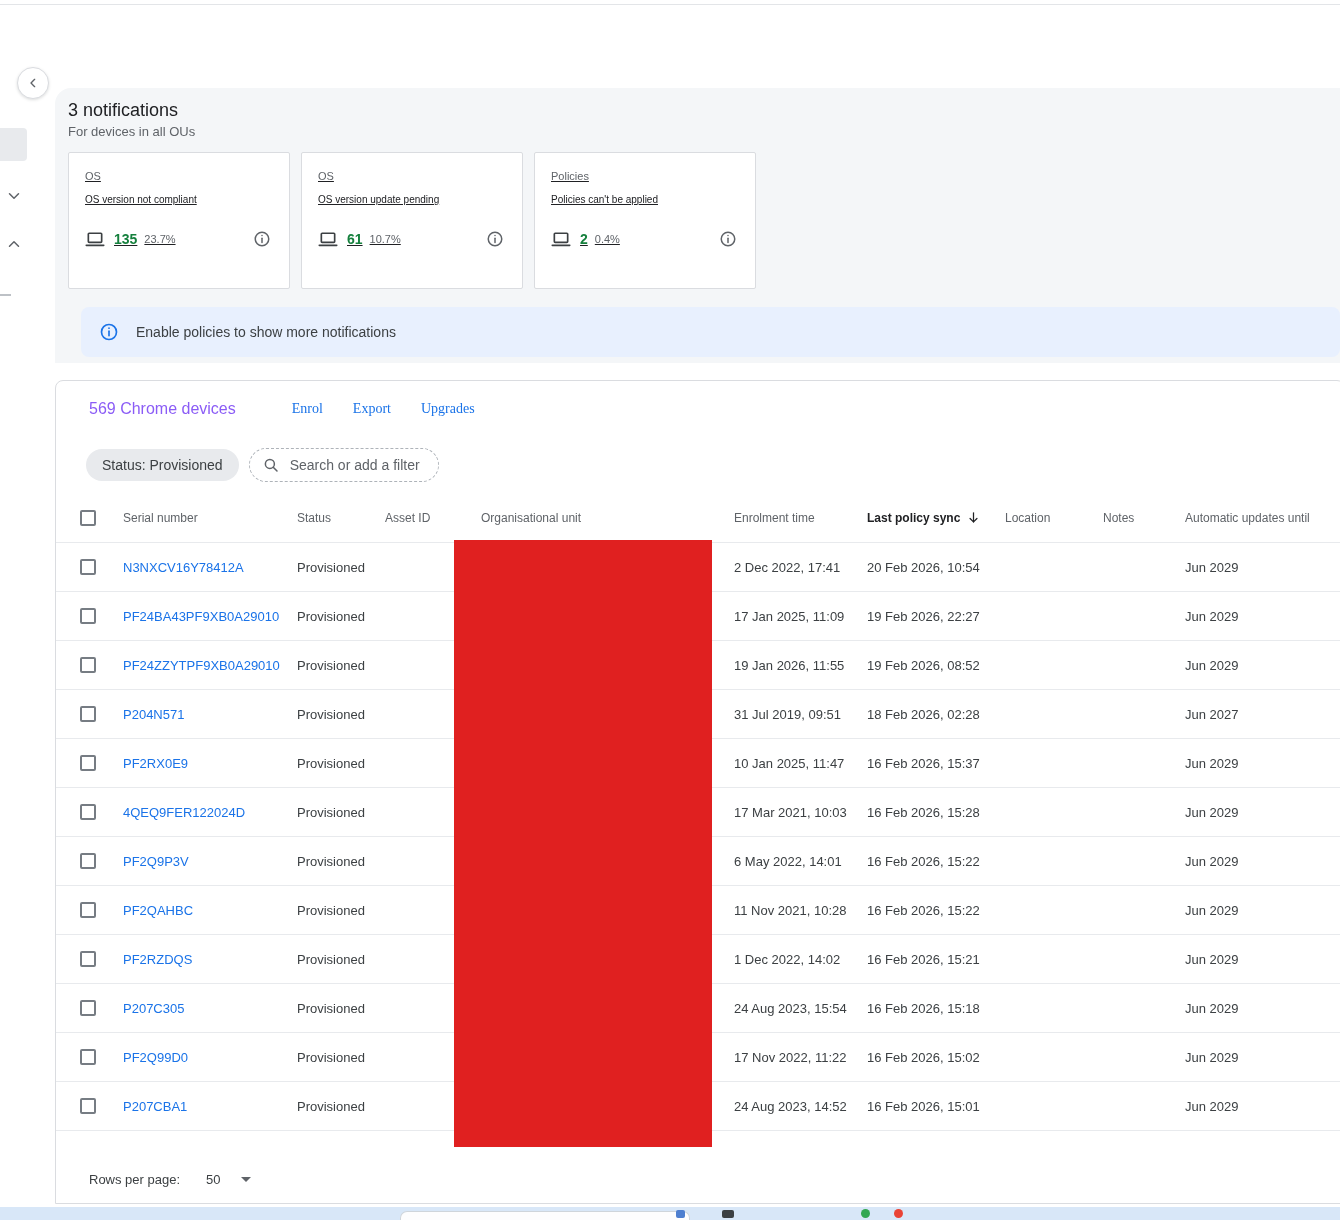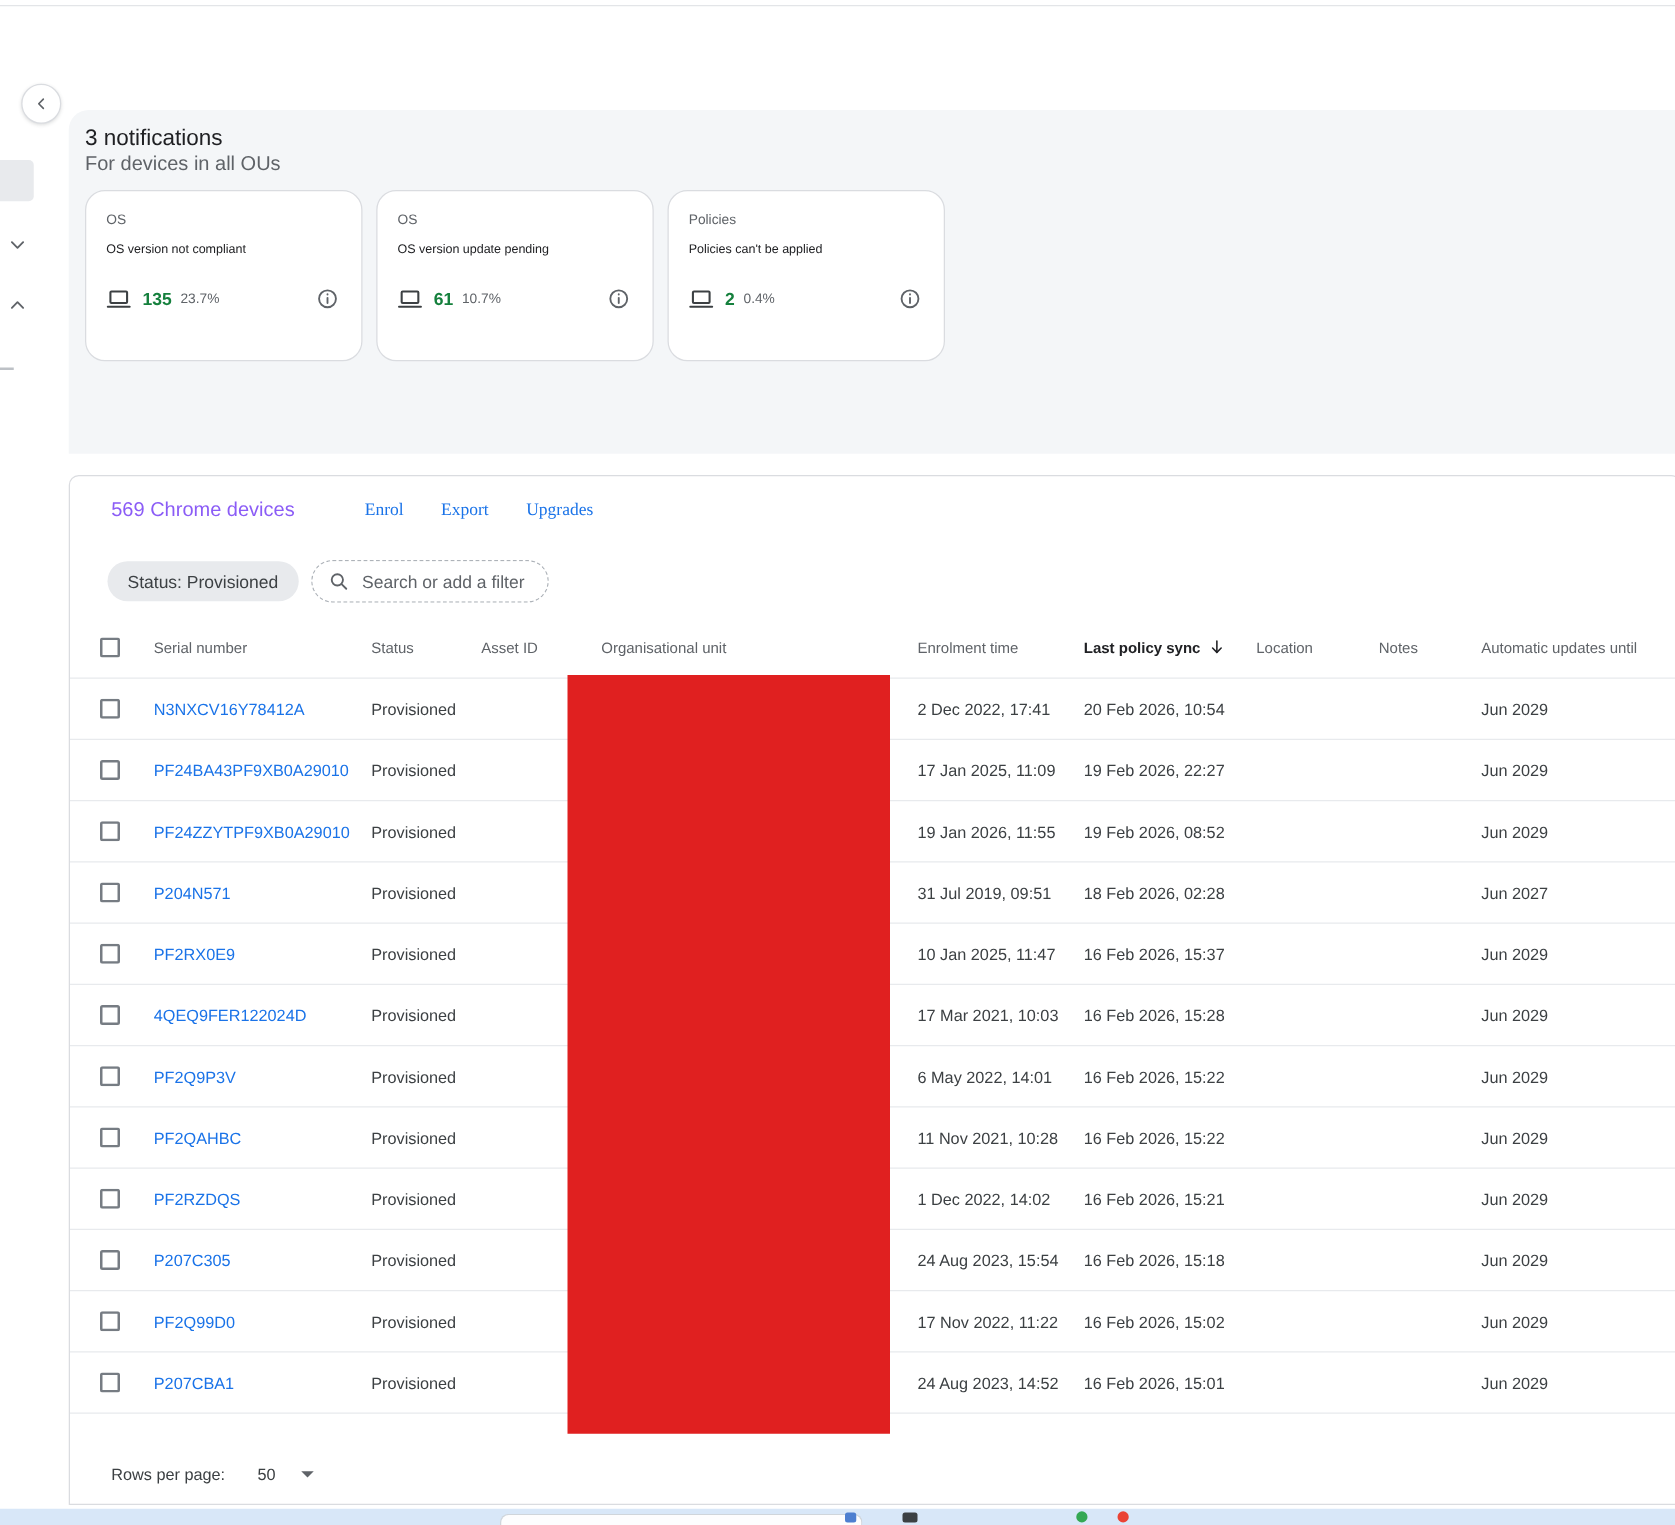--- a/index.html
+++ b/index.html
@@ -24,23 +24,23 @@
 
   
   .collapse-btn{position:absolute;left:17px;top:67px;width:32px;height:32px;border-radius:50%;background:#fff;border:1px solid #dadce0;box-shadow:0 1px 3px rgba(60,64,67,.18);display:flex;align-items:center;justify-content:center;z-index:6;}
   .rail-sliver{position:absolute;left:0;top:128px;width:27px;height:33px;background:#e8eaed;border-radius:0 4px 4px 0;}
   .rail-icon{position:absolute;left:5px;width:18px;height:18px;color:#5f6368;}
   .rail-dash{position:absolute;left:0;top:294px;width:11px;height:2px;background:#bdc1c6;}
 
   
   .notif-panel{position:absolute;left:55px;top:88px;right:0;height:275px;background:var(--panel-bg);border-radius:16px 0 0 0;padding:10px 0 0 13px;}
   .notif-title{font-size:18px;font-weight:400;color:#202124;line-height:24px;}
-  .notif-sub{font-size:16px;color:#5f6368;margin-top:2px;line-height:16px;}
+  .notif-sub{font-size:13px;color:#5f6368;margin-top:2px;line-height:16px;}
   .cards{display:flex;gap:11px;margin-top:12px;}
-  .card{width:222px;height:137px;background:#fff;border:1px solid #dadce0;border-radius:16px;padding:16px;cursor:pointer;}
+  .card{width:222px;height:137px;background:#fff;border:1px solid #dadce0;border-radius:2px;padding:16px;cursor:pointer;text-decoration:underline;}
   .card-cat{font-size:11px;color:#5f6368;line-height:14px;}
   .card-title{font-size:10px;font-weight:500;color:#202124;margin-top:8px;line-height:18px;white-space:nowrap;}
   .card-stats{display:flex;align-items:center;margin-top:20px;height:20px;}
   .card-stats .count{font-size:14px;font-weight:700;color:#15803d;margin-left:9px;}
   .card-stats .pct{font-size:11px;color:#5f6368;margin-left:7px;}
   .card-stats .info{margin-left:auto;margin-right:2px;color:#5f6368;display:flex;}
   .laptop-ic{color:#3c4043;display:flex;}
   .banner{margin:18px 0 0 13px;width:calc(100% - 13px);height:50px;background:var(--banner-bg);border-radius:8px;display:flex;align-items:center;padding-left:18px;}
   .banner-ic{color:var(--accent);display:flex;}
   .banner-text{font-size:14px;color:#3c4043;margin-left:17px;}
@@ -176,20 +176,30 @@
               <svg width="18" height="18" viewBox="0 0 24 24" fill="none" stroke="currentColor" stroke-width="2" stroke-linecap="round">
                 <circle cx="12" cy="12" r="9"></circle>
                 <line x1="12" y1="11" x2="12" y2="16.5"></line>
                 <line x1="12" y1="7.2" x2="12" y2="7.4"></line>
               </svg>
             </span>
           </div>
         </div>
       </div>
 
+    <div class="banner">
+      <span class="banner-ic">
+        <svg width="20" height="20" viewBox="0 0 24 24" fill="none" stroke="currentColor" stroke-width="2" stroke-linecap="round">
+            <circle cx="12" cy="12" r="9"></circle>
+            <line x1="12" y1="11" x2="12" y2="16.5"></line>
+            <line x1="12" y1="7.2" x2="12" y2="7.4"></line>
+          </svg>
+      </span>
+      <span class="banner-text">Enable policies to show more notifications</span>
+    </div>
   </section>
 
   <section class="table-card">
     <div class="table-head">
       <span class="table-title">569 Chrome devices</span>
       <div class="table-actions">
 
       <a class="action-link">Enrol</a>
           <a class="action-link">Export</a>
           <a class="action-link">Upgrades</a>

